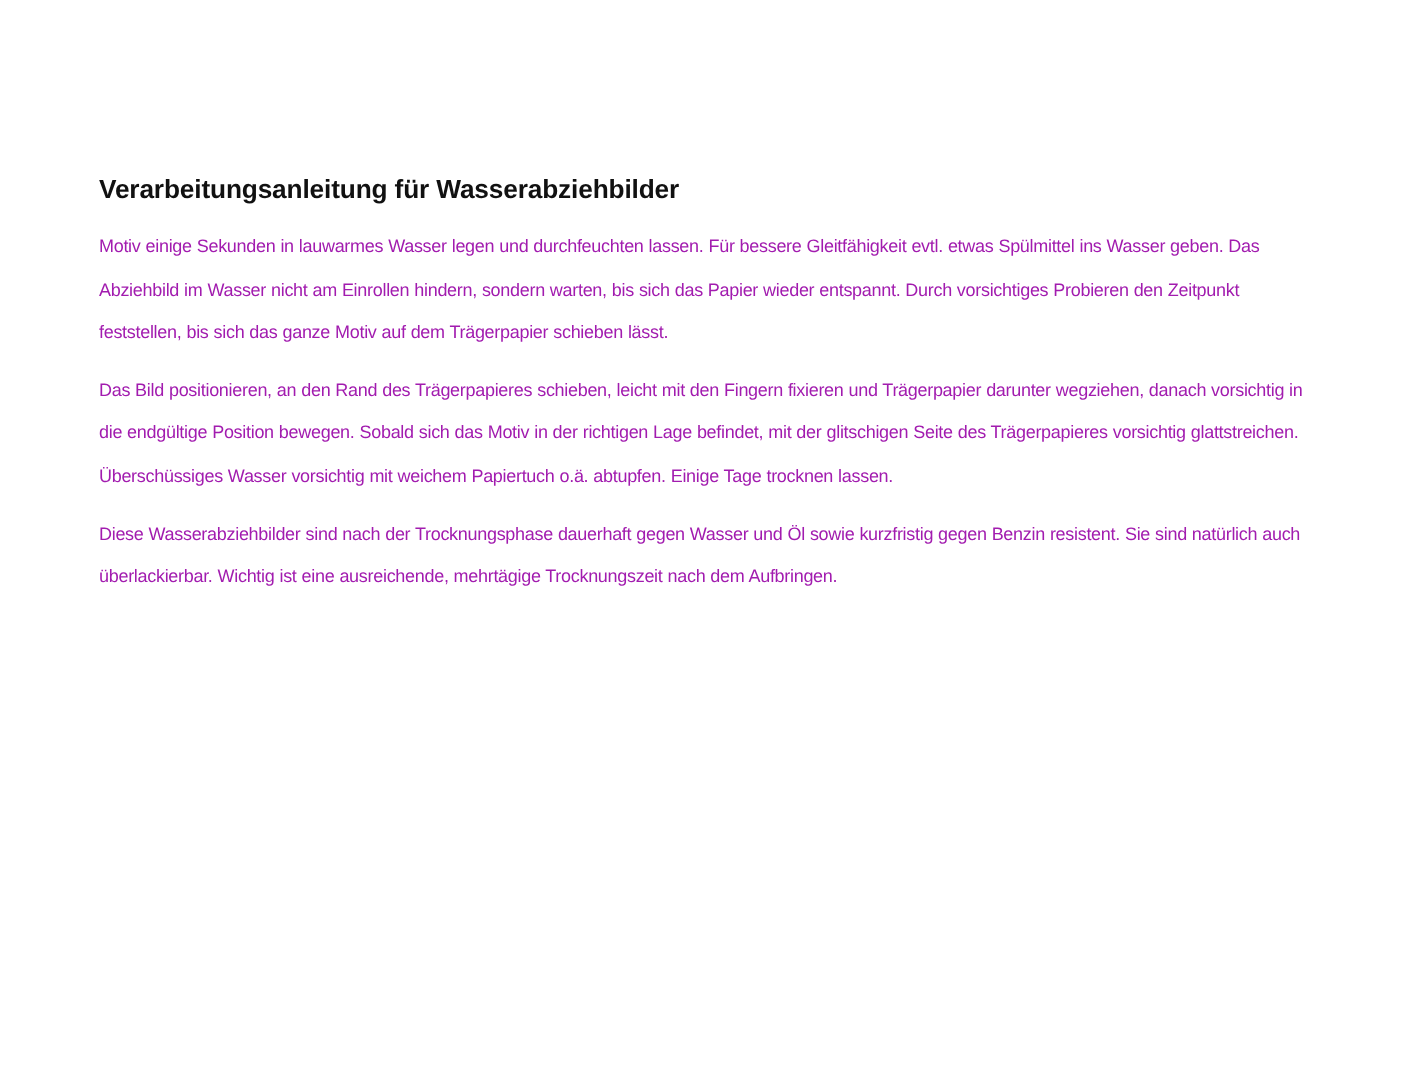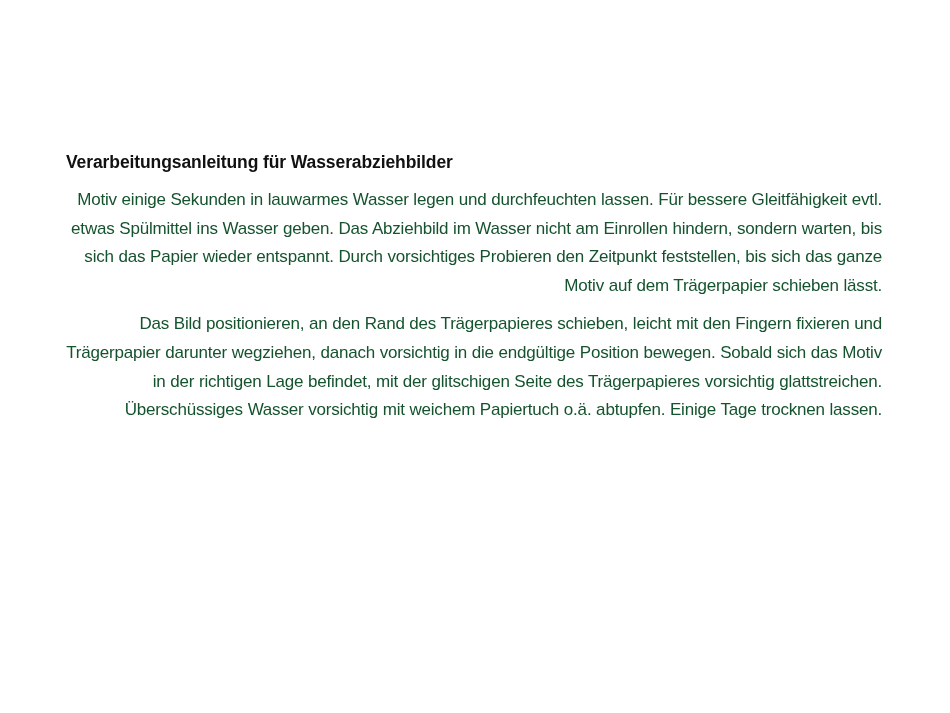--- a/index.html
+++ b/index.html
@@ -14,42 +14,42 @@
     background: #ffffff;
     overflow: hidden;
     font-family: "Liberation Sans", "DejaVu Sans", sans-serif;
     color: #1a1a1a;
   }
   .content {
     position: absolute;
     top: 112px;
     left: 66px;
     width: 816px;
-    margin-top: 36px;
   }
   .doc-title {
     margin: 0 0 10px 0;
     font-size: 17.5px;
     line-height: 28px;
     font-weight: bold;
     color: #111111;
     letter-spacing: -0.1px;
   }
   .doc-paragraph {
     margin: 0 0 10px 0;
-    font-size: 17px;
+    font-size: 12px;
     line-height: 28.6px;
     letter-spacing: -0.2px;
     word-spacing: 0.2px;
-    text-align: right;
-    color: #14532d;
+    text-align: left;
+    color: #a21caf;
   }
 </style>
 </head>
 <body>
 
 <div class="page">
   <div class="content">
     <h1 class="doc-title">Verarbeitungsanleitung für Wasserabziehbilder</h1>
     <p class="doc-paragraph">Motiv einige Sekunden in lauwarmes Wasser legen und durchfeuchten lassen. Für bessere Gleitfähigkeit evtl. etwas Spülmittel ins Wasser geben. Das Abziehbild im Wasser nicht am Einrollen hindern, sondern warten, bis sich das Papier wieder entspannt. Durch vorsichtiges Probieren den Zeitpunkt feststellen, bis sich das ganze Motiv auf dem Trägerpapier schieben lässt.</p>
     <p class="doc-paragraph">Das Bild positionieren, an den Rand des Trägerpapieres schieben, leicht mit den Fingern fixieren und Trägerpapier darunter wegziehen, danach vorsichtig in die endgültige Position bewegen. Sobald sich das Motiv in der richtigen Lage befindet, mit der glitschigen Seite des Trägerpapieres vorsichtig glattstreichen. Überschüssiges Wasser vorsichtig mit weichem Papiertuch o.ä. abtupfen. Einige Tage trocknen lassen.</p>
+    <p class="doc-paragraph">Diese Wasserabziehbilder sind nach der Trocknungsphase dauerhaft gegen Wasser und Öl sowie kurzfristig gegen Benzin resistent. Sie sind natürlich auch überlackierbar. Wichtig ist eine ausreichende, mehrtägige Trocknungszeit nach dem Aufbringen.</p>
   </div>
 </div>
 
 </body></html>

